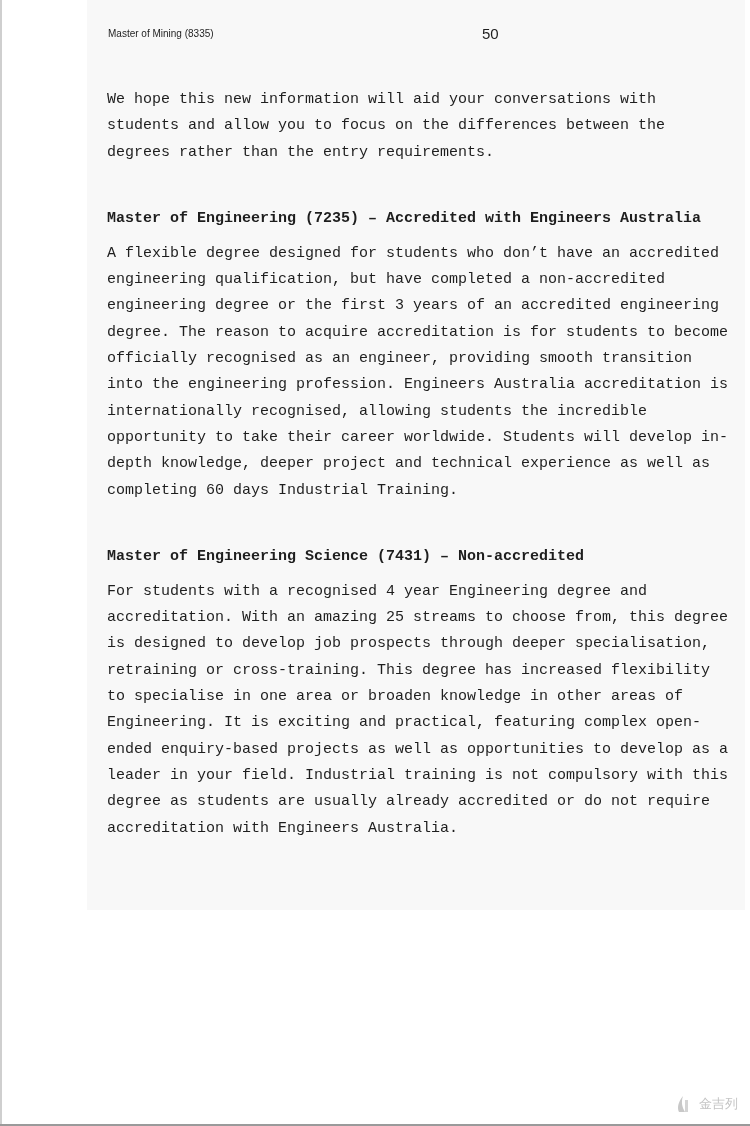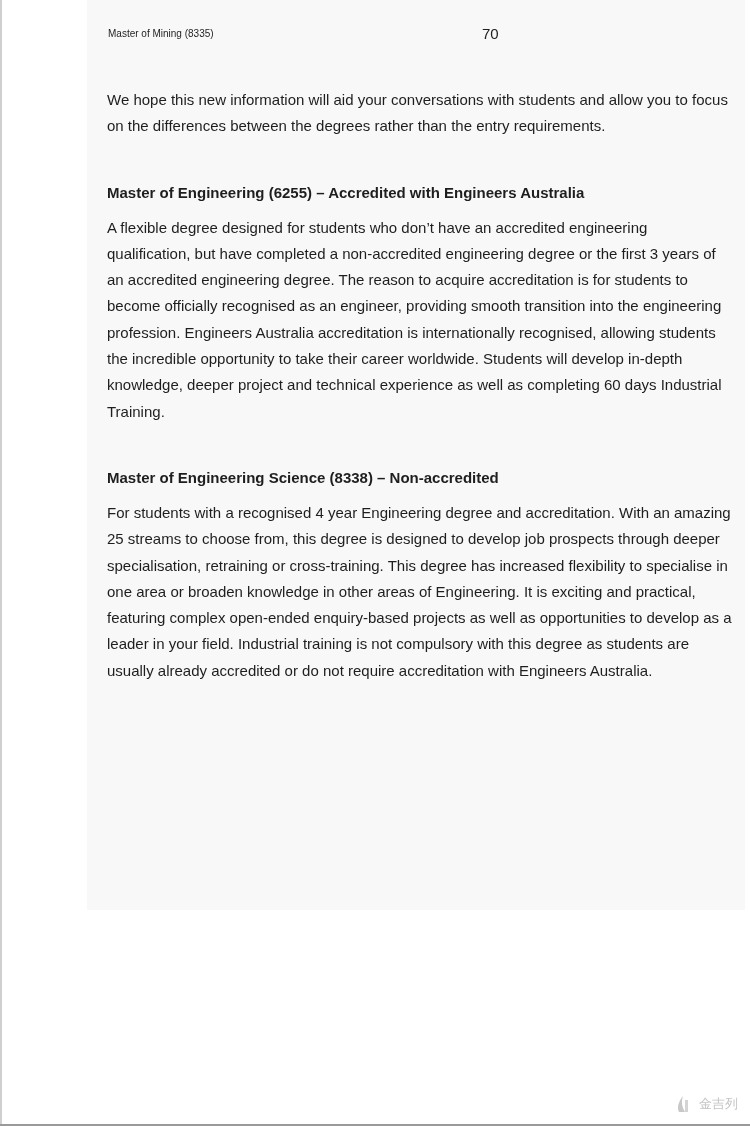--- a/index.html
+++ b/index.html
@@ -56,20 +56,21 @@
     .content {
       position: absolute;
       left: 107px;
       top: 87px;
       width: 625px;
       font-size: 15px;
       line-height: 26.3px;
     }
     .content p {
       margin: 0;
+      font-family: Liberation Mono, monospace;
     }
     .p-gap { margin-top: 26px !important; }
     .heading {
       font-weight: bold;
       margin-top: 42px !important;
       margin-bottom: 11px !important;
       line-height: 22px;
     }
     .watermark {
       position: absolute;
@@ -83,29 +84,29 @@
     }
     .watermark svg { display: block; }
   </style>
 </head>
 <body>
 
 <div class="left-border"></div>
 <div class="panel"></div>
 
 <div class="header">Master of Mining (8335)</div>
-<div class="page-number">70</div>
+<div class="page-number">50</div>
 
 <div class="content">
   <p>We hope this new information will aid your conversations with students and allow you to focus on the differences between the degrees rather than the entry requirements.</p>
 
-  <p class="heading">Master of Engineering (6255) – Accredited with Engineers Australia</p>
+  <p class="heading">Master of Engineering (7235) – Accredited with Engineers Australia</p>
   <p>A flexible degree designed for students who don’t have an accredited engineering qualification, but have completed a non-accredited engineering degree or the first 3 years of an accredited engineering degree. The reason to acquire accreditation is for students to become officially recognised as an engineer, providing smooth transition into the engineering profession. Engineers Australia accreditation is internationally recognised, allowing students the incredible opportunity to take their career worldwide. Students will develop in-depth knowledge, deeper project and technical experience as well as completing 60 days Industrial Training.</p>
 
-  <p class="heading">Master of Engineering Science (8338) – Non-accredited</p>
+  <p class="heading">Master of Engineering Science (7431) – Non-accredited</p>
   <p>For students with a recognised 4 year Engineering degree and accreditation.   With an amazing 25 streams to choose from, this degree is designed to develop job prospects through deeper specialisation, retraining or cross-training. This degree has increased flexibility to specialise in one area or broaden knowledge in other areas of Engineering. It is exciting and practical, featuring complex open-ended enquiry-based projects as well as opportunities to develop as a leader in your field. Industrial training is not compulsory with this degree as students are usually already accredited or do not require accreditation with Engineers Australia.</p>
 
 </div>
 
 <div class="watermark">
   <span>
     <svg width="18" height="20" viewBox="0 0 18 20">
       <path d="M4 18 C2 14 3 8 8 2 C6 8 7 13 10 18 Z" fill="#c8c8c8"></path>
       <rect x="10" y="6" width="3" height="12" fill="#d4d4d4"></rect>
     </svg>

